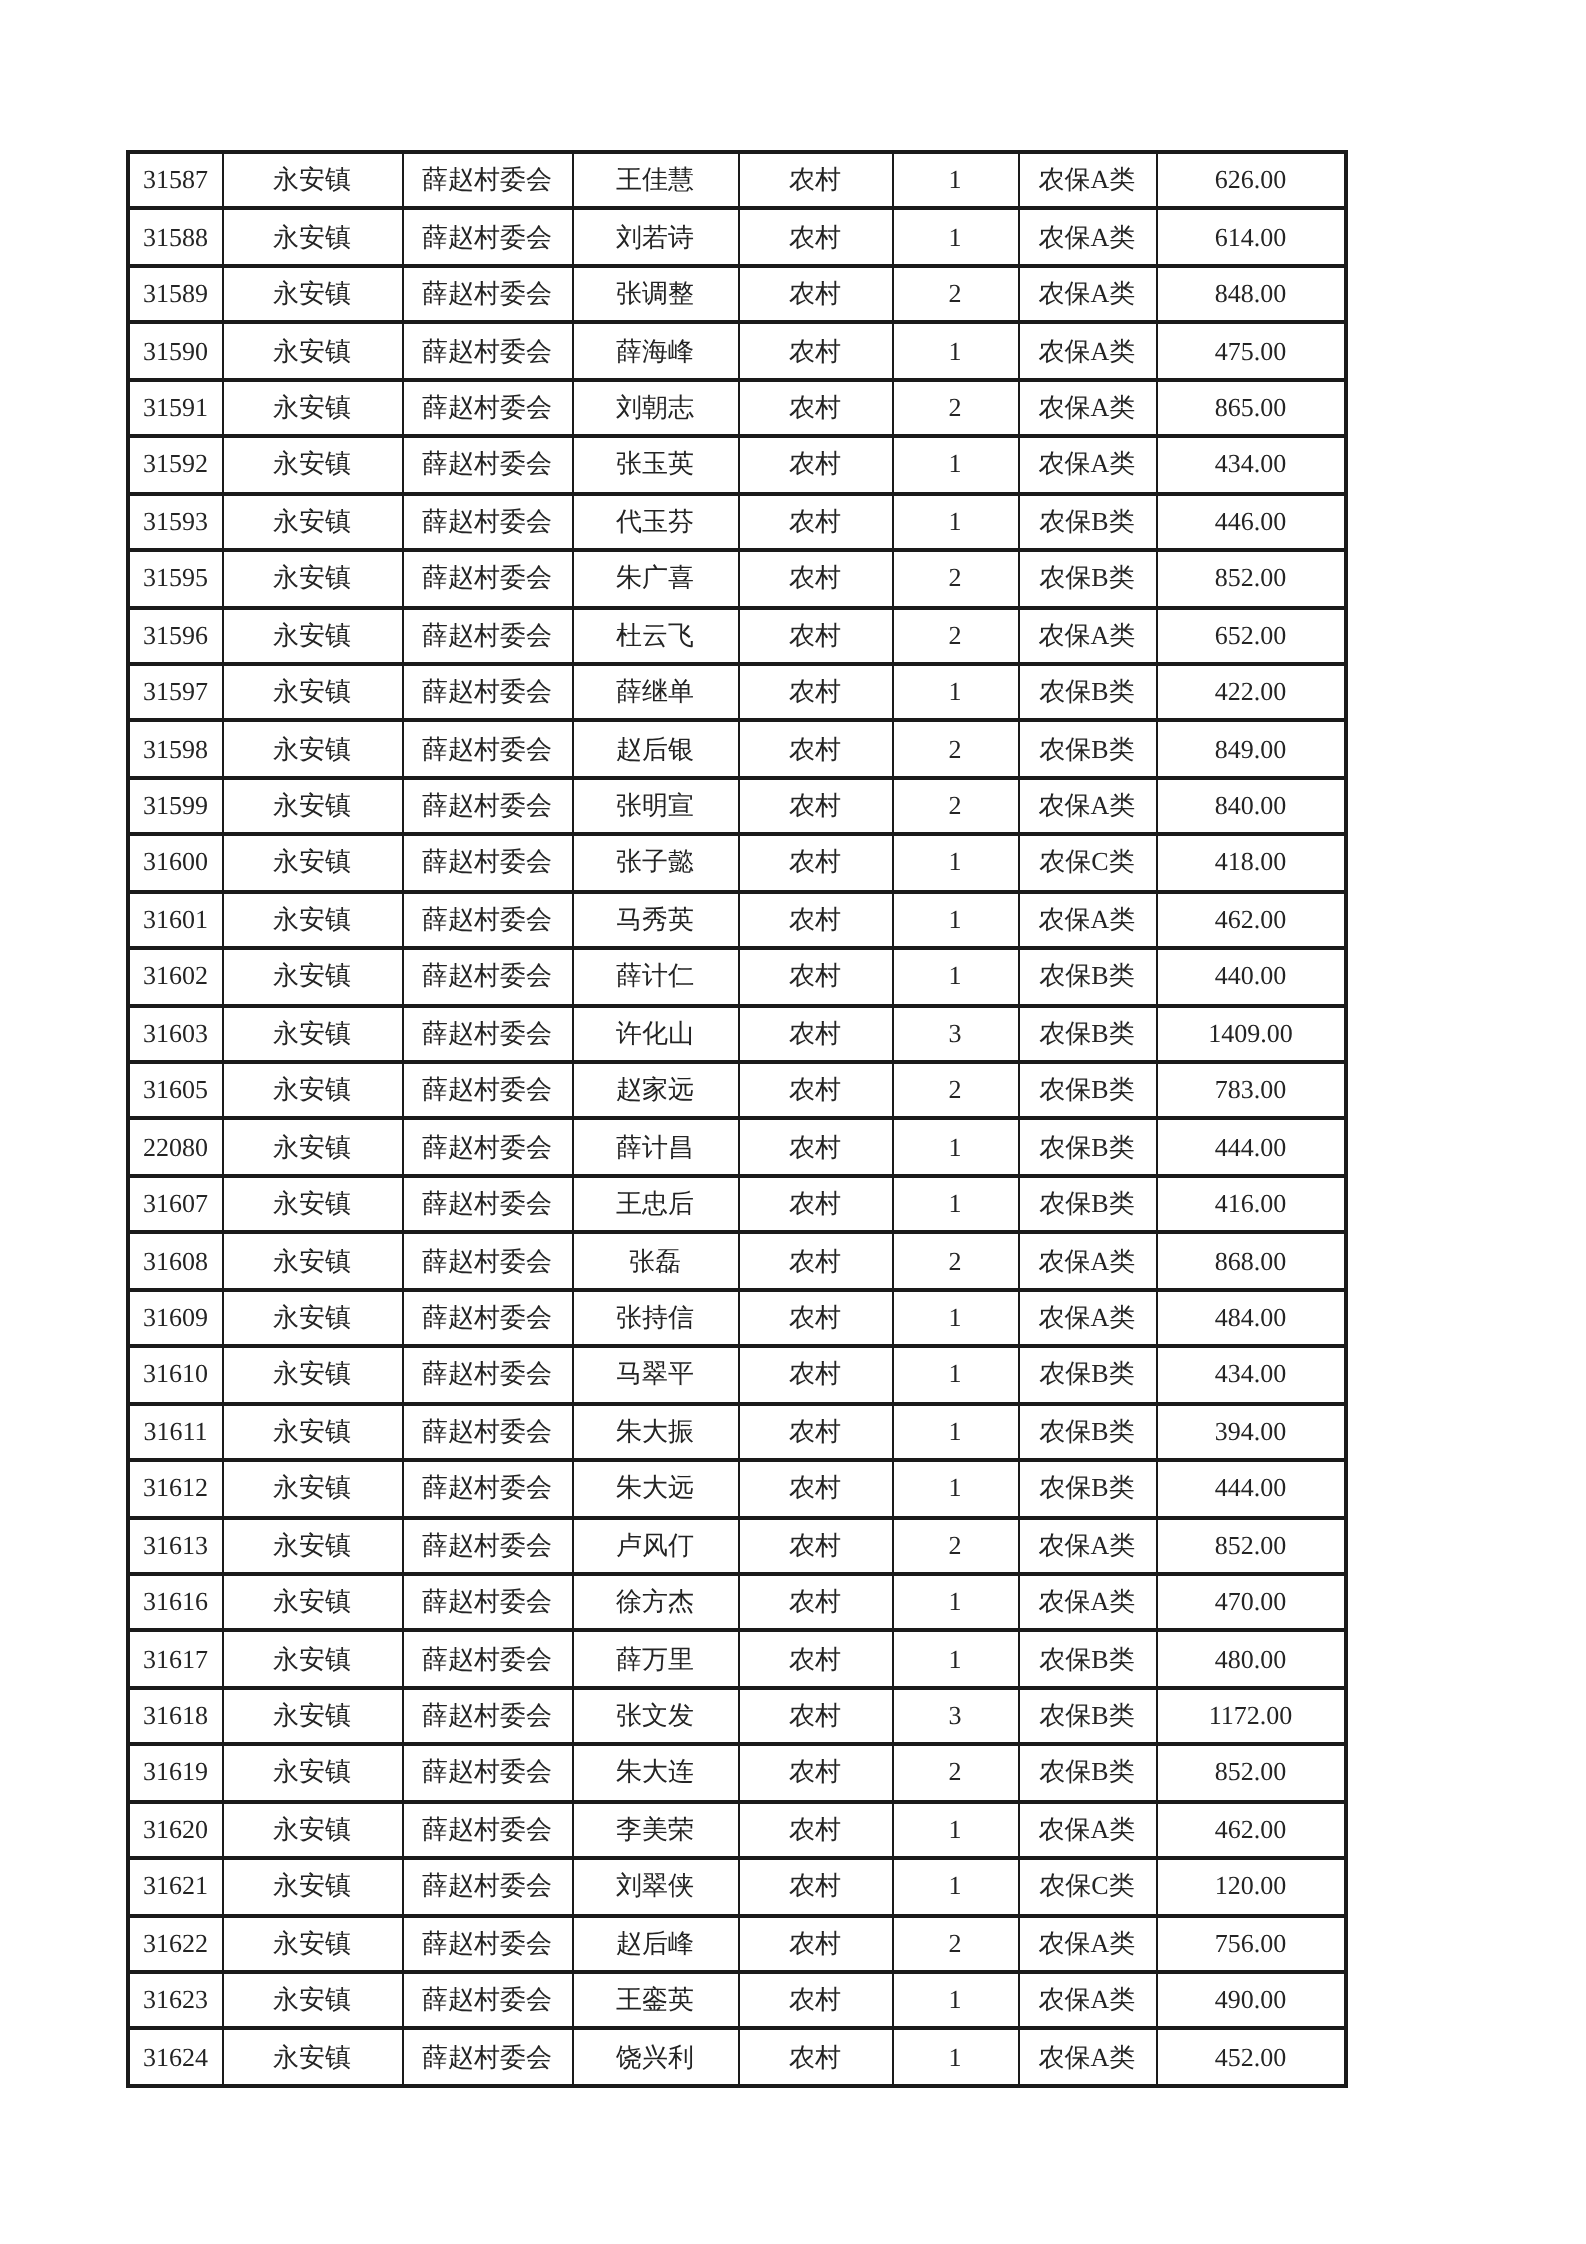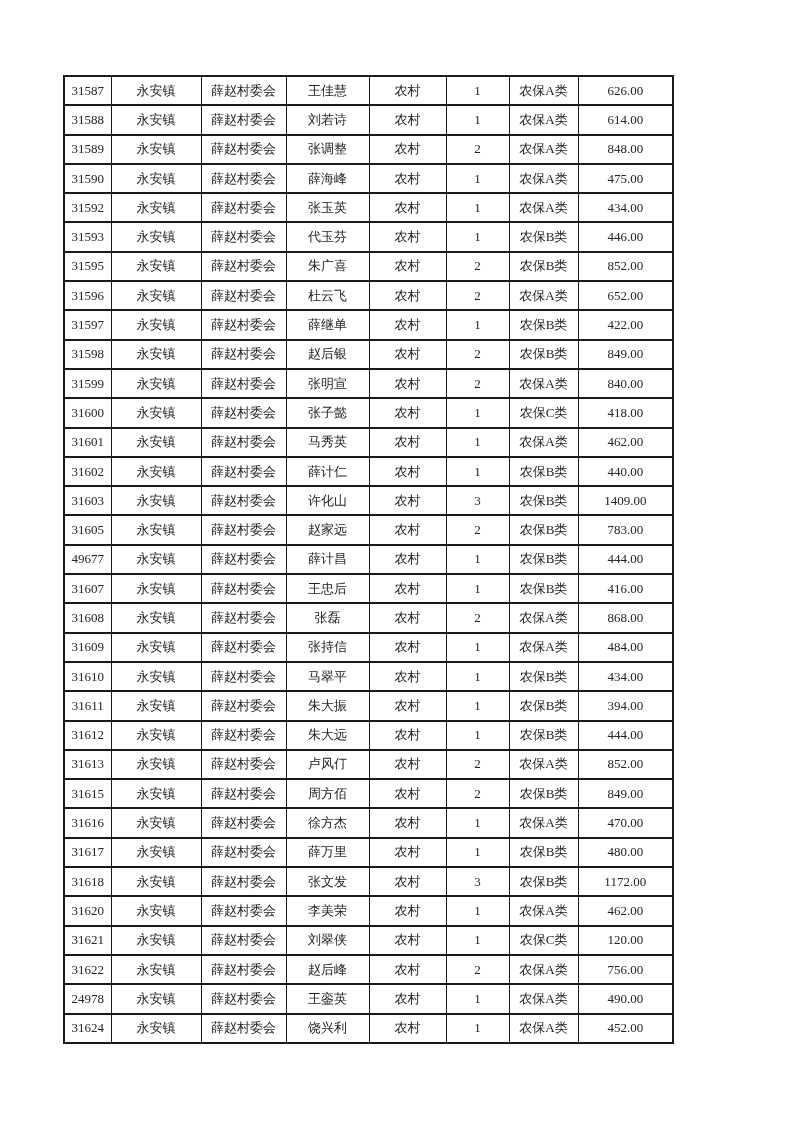--- a/index.html
+++ b/index.html
@@ -91,20 +91,30 @@
           <td>31590</td>
           <td>永安镇</td>
           <td>薛赵村委会</td>
           <td>薛海峰</td>
           <td>农村</td>
           <td>1</td>
           <td>农保A类</td>
           <td>475.00</td>
         </tr>
         <tr>
+          <td>31591</td>
+          <td>永安镇</td>
+          <td>薛赵村委会</td>
+          <td>刘朝志</td>
+          <td>农村</td>
+          <td>2</td>
+          <td>农保A类</td>
+          <td>865.00</td>
+        </tr>
+        <tr>
           <td>31592</td>
           <td>永安镇</td>
           <td>薛赵村委会</td>
           <td>张玉英</td>
           <td>农村</td>
           <td>1</td>
           <td>农保A类</td>
           <td>434.00</td>
         </tr>
         <tr>
@@ -211,21 +221,21 @@
           <td>31605</td>
           <td>永安镇</td>
           <td>薛赵村委会</td>
           <td>赵家远</td>
           <td>农村</td>
           <td>2</td>
           <td>农保B类</td>
           <td>783.00</td>
         </tr>
         <tr>
-          <td>49677</td>
+          <td>22080</td>
           <td>永安镇</td>
           <td>薛赵村委会</td>
           <td>薛计昌</td>
           <td>农村</td>
           <td>1</td>
           <td>农保B类</td>
           <td>444.00</td>
         </tr>
         <tr>
           <td>31607</td>
@@ -291,30 +301,20 @@
           <td>31613</td>
           <td>永安镇</td>
           <td>薛赵村委会</td>
           <td>卢风仃</td>
           <td>农村</td>
           <td>2</td>
           <td>农保A类</td>
           <td>852.00</td>
         </tr>
         <tr>
-          <td>31615</td>
-          <td>永安镇</td>
-          <td>薛赵村委会</td>
-          <td>周方佰</td>
-          <td>农村</td>
-          <td>2</td>
-          <td>农保B类</td>
-          <td>849.00</td>
-        </tr>
-        <tr>
           <td>31616</td>
           <td>永安镇</td>
           <td>薛赵村委会</td>
           <td>徐方杰</td>
           <td>农村</td>
           <td>1</td>
           <td>农保A类</td>
           <td>470.00</td>
         </tr>
         <tr>
@@ -329,20 +329,30 @@
         </tr>
         <tr>
           <td>31618</td>
           <td>永安镇</td>
           <td>薛赵村委会</td>
           <td>张文发</td>
           <td>农村</td>
           <td>3</td>
           <td>农保B类</td>
           <td>1172.00</td>
+        </tr>
+        <tr>
+          <td>31619</td>
+          <td>永安镇</td>
+          <td>薛赵村委会</td>
+          <td>朱大连</td>
+          <td>农村</td>
+          <td>2</td>
+          <td>农保B类</td>
+          <td>852.00</td>
         </tr>
         <tr>
           <td>31620</td>
           <td>永安镇</td>
           <td>薛赵村委会</td>
           <td>李美荣</td>
           <td>农村</td>
           <td>1</td>
           <td>农保A类</td>
           <td>462.00</td>
@@ -361,21 +371,21 @@
           <td>31622</td>
           <td>永安镇</td>
           <td>薛赵村委会</td>
           <td>赵后峰</td>
           <td>农村</td>
           <td>2</td>
           <td>农保A类</td>
           <td>756.00</td>
         </tr>
         <tr>
-          <td>24978</td>
+          <td>31623</td>
           <td>永安镇</td>
           <td>薛赵村委会</td>
           <td>王銮英</td>
           <td>农村</td>
           <td>1</td>
           <td>农保A类</td>
           <td>490.00</td>
         </tr>
         <tr>
           <td>31624</td>

